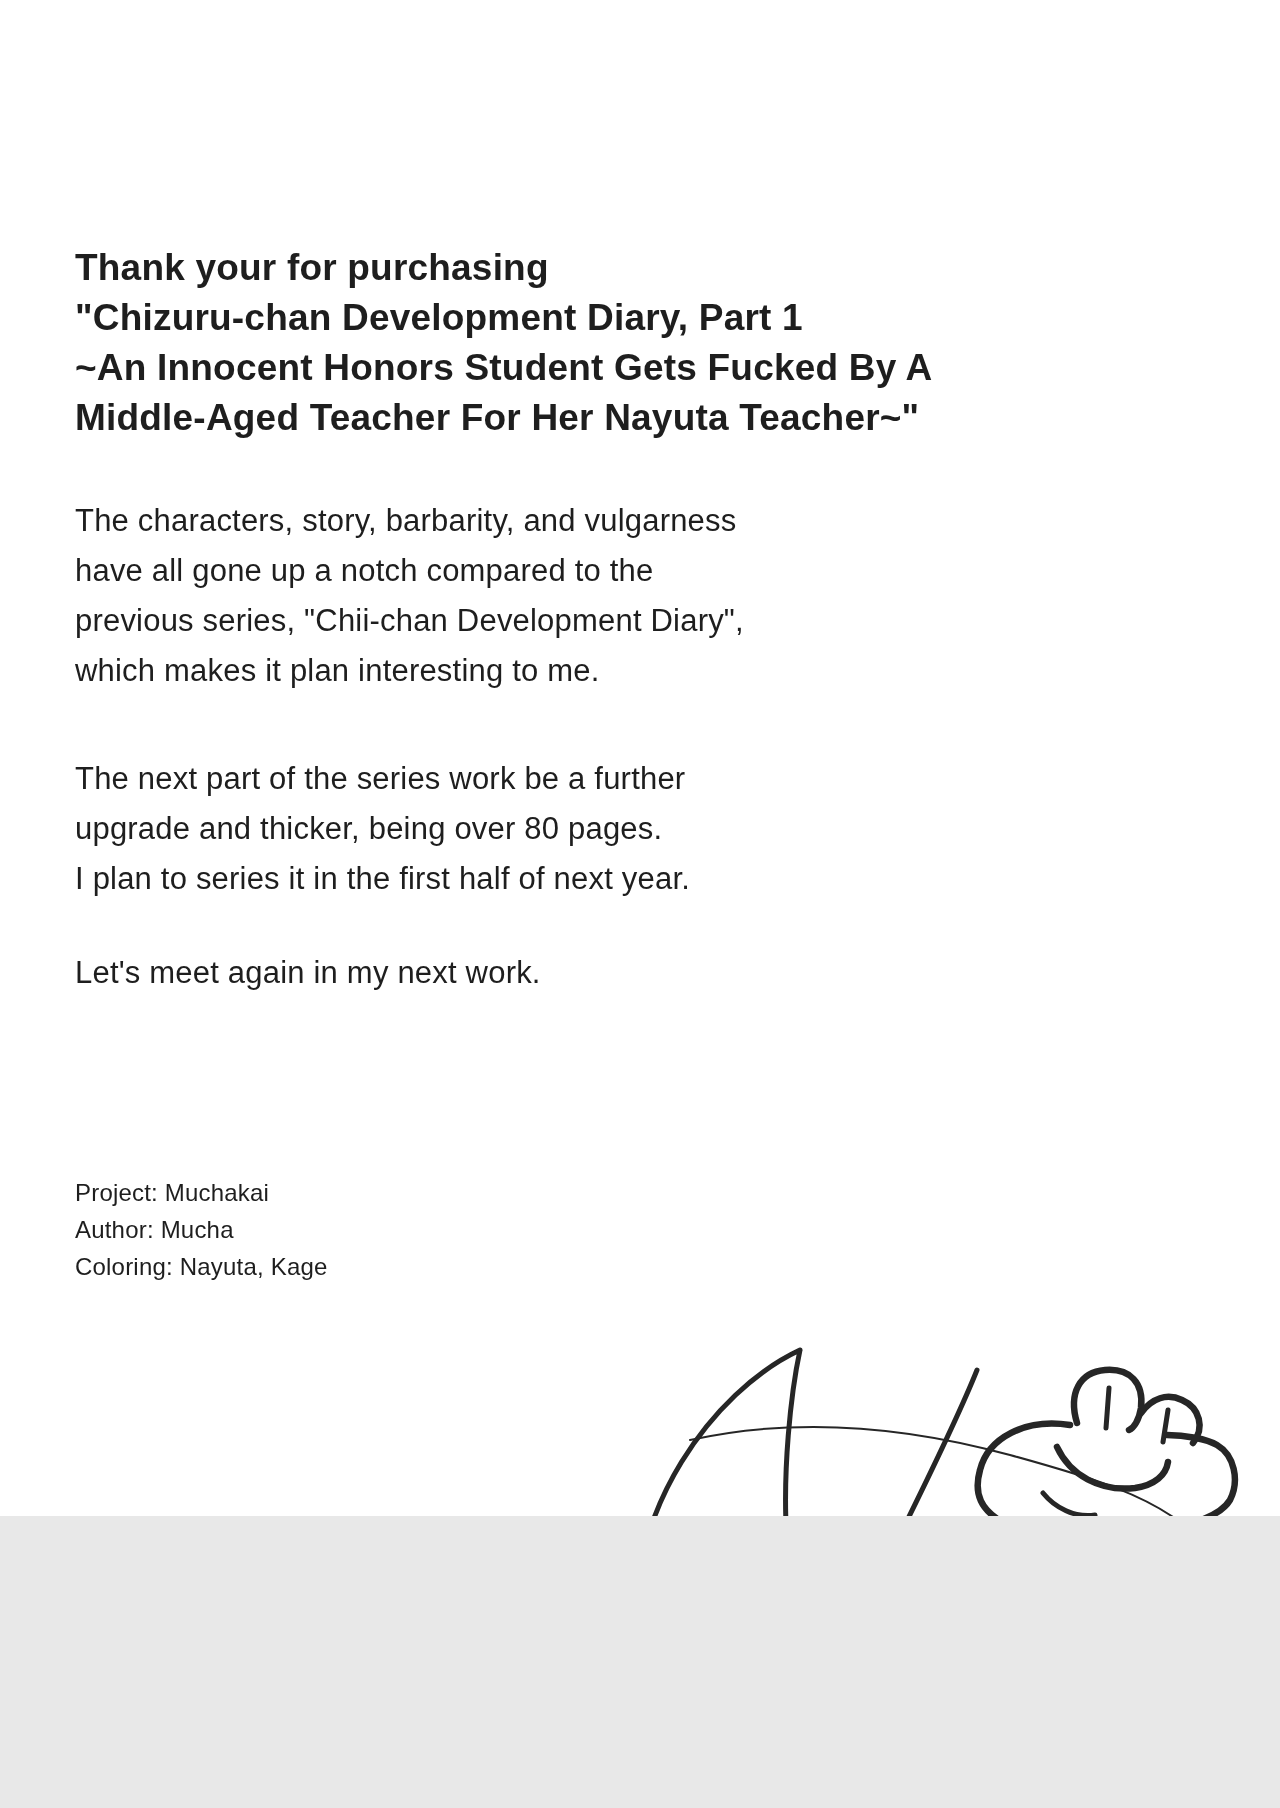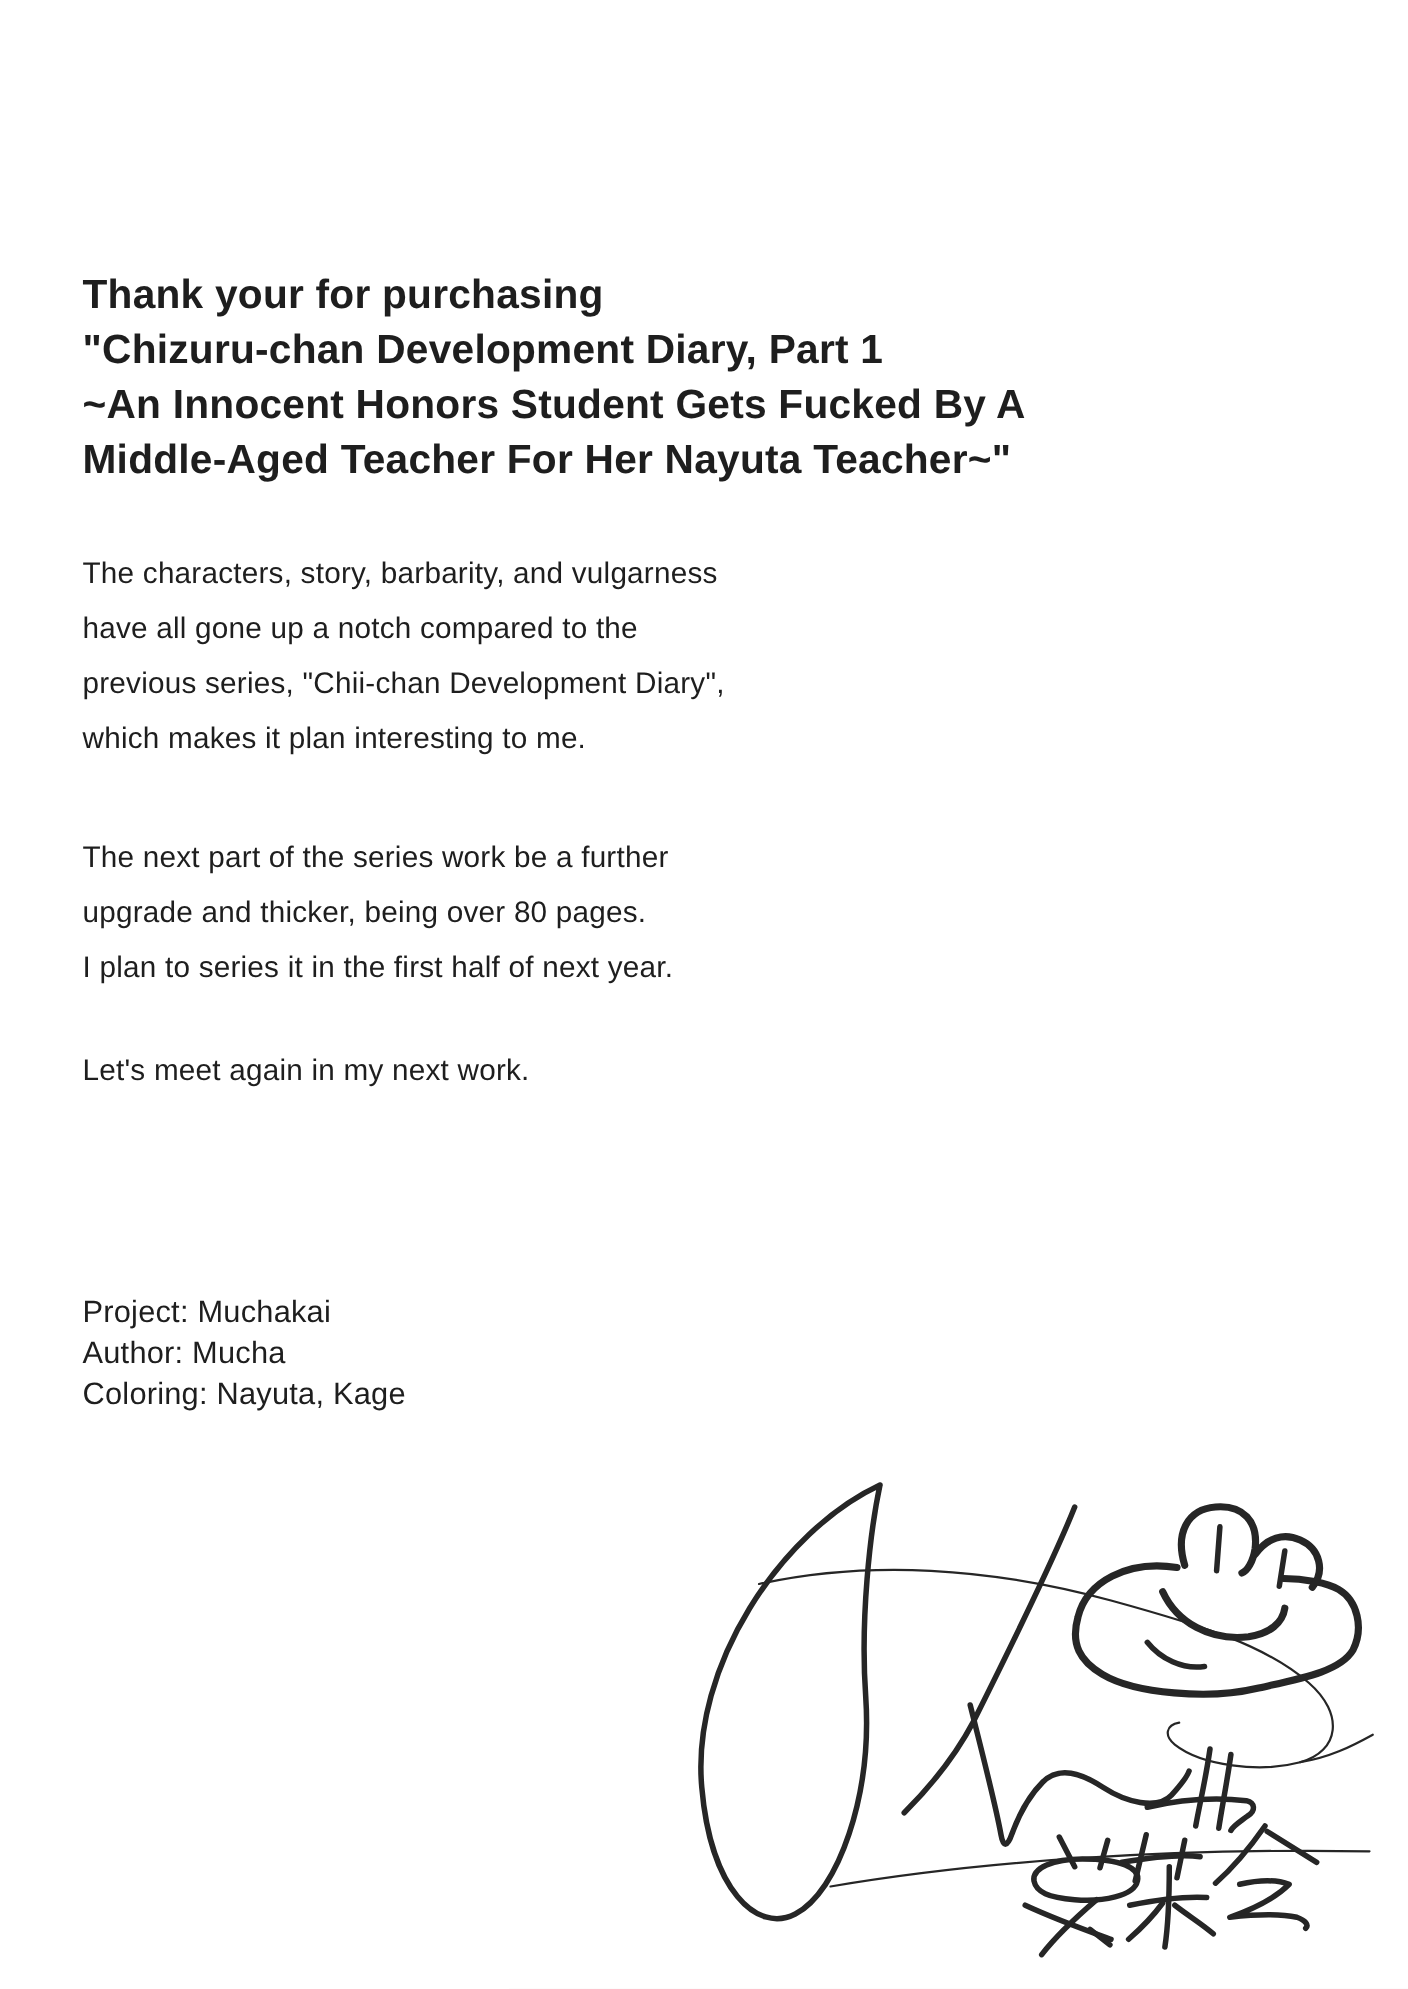--- a/index.html
+++ b/index.html
@@ -1,42 +1,42 @@
 <!DOCTYPE html>
 <html><head>
 <meta charset="utf-8">
 <style>
   html,body{margin:0;padding:0;}
   body{background:#e8e8e8;font-family:"Liberation Sans", sans-serif;}
   .page{
     position:relative;
-    width:1280px;height:1808px;
+    width:1280px;height:1516px;
     background:#ffffff;
     overflow:hidden;
     color:#1e1e1e;
   }
   .block{position:absolute;left:75px;}
   .heading{
     top:243px;
     font-size:37px;
     font-weight:700;
     line-height:50px;
     letter-spacing:.2px;
   }
   .para{
-    font-size:27px;
+    font-size:31px;
     font-weight:400;
     line-height:50px;
     letter-spacing:.2px;
   }
   .para1{top:496px;}
   .para2{top:754px;}
   .para3{top:948px;}
   .small{
-    font-size:28px;
+    font-size:24px;
     font-weight:400;
     line-height:37px;
     letter-spacing:.2px;
   }
   .credits{top:1174px;}
   .links{top:1332px;}
   .line{white-space:nowrap;}
   .signature{
     position:absolute;
     left:560px;top:1330px;

